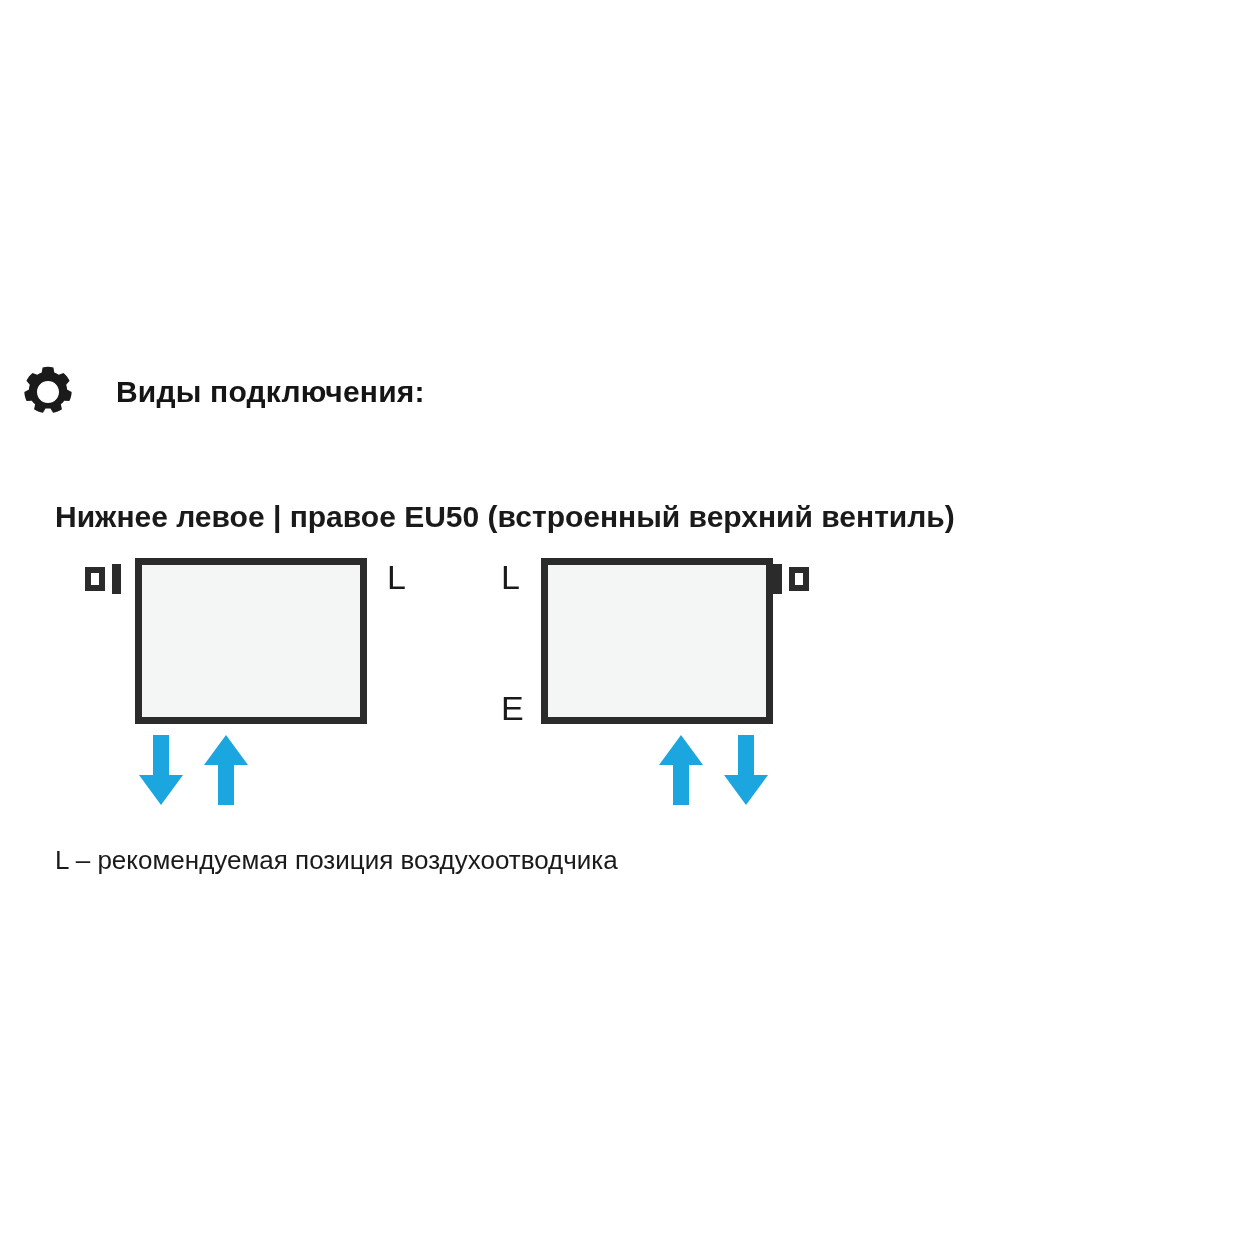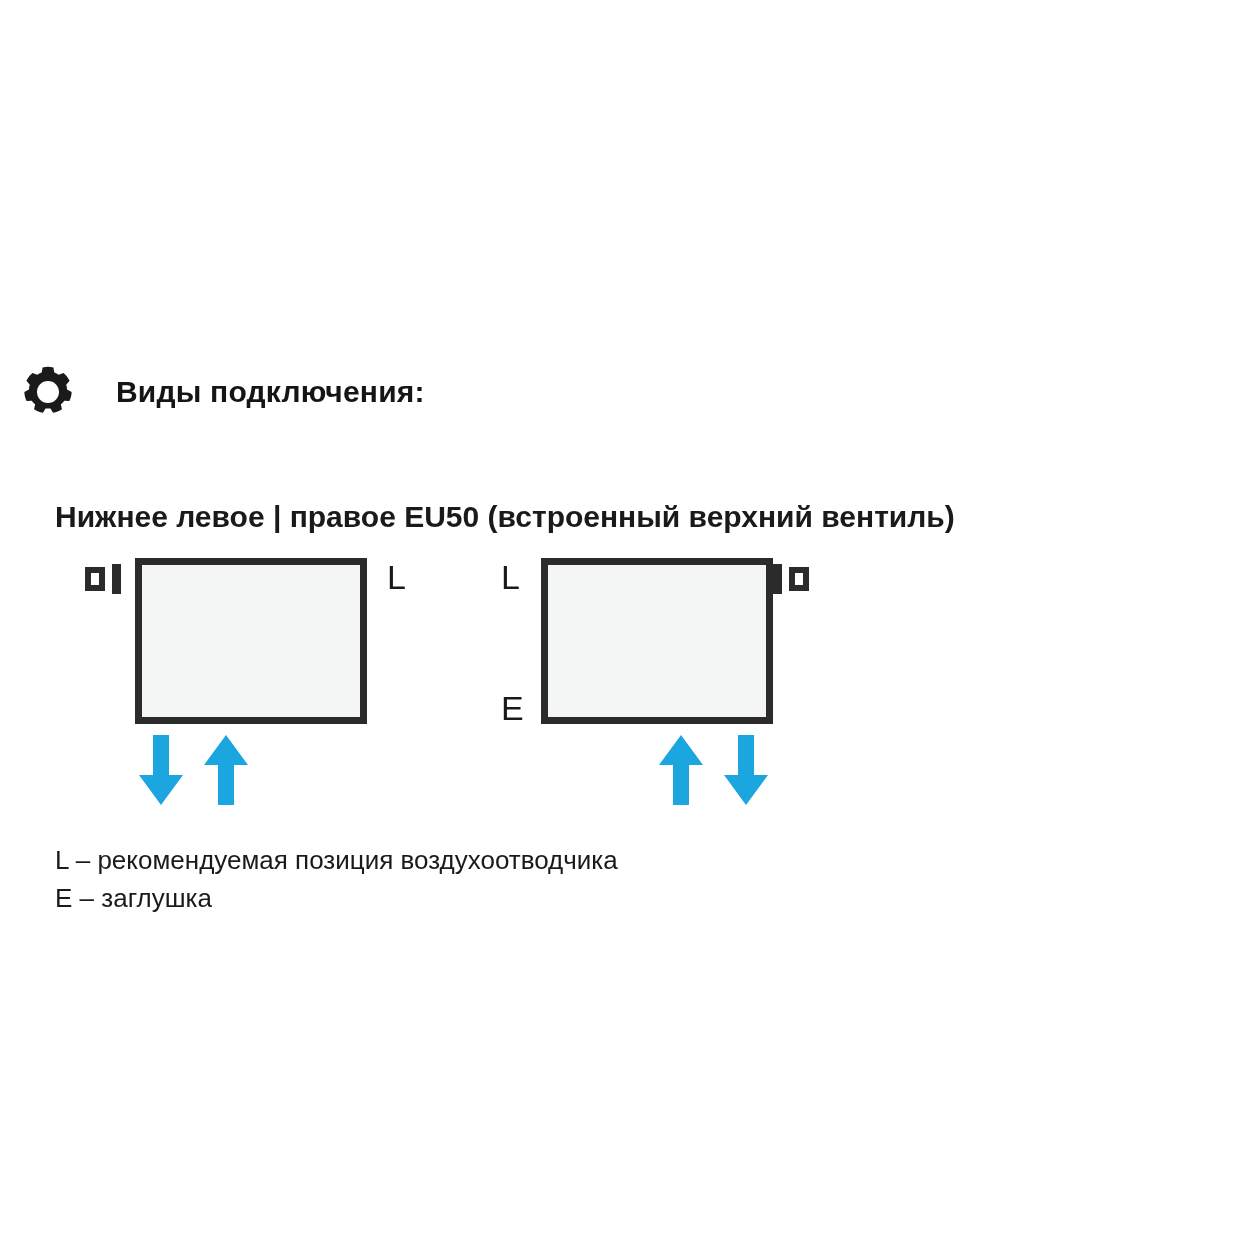--- a/index.html
+++ b/index.html
@@ -177,14 +177,13 @@
   <div class="arrow arrow-d2">
     <svg viewBox="0 0 48 72" width="48" height="72" aria-hidden="true">
       <polygon fill="#1BA6E0" points="16,0 32,0 32,40 46,40 24,70 2,40 16,40"></polygon>
     </svg>
   </div>
 
 </div>
 
 <div class="legend">
   <div>L – рекомендуемая позиция воздухоотводчика</div>
-  <div>E – заглушка</div>
 </div>
 
 </body></html>

